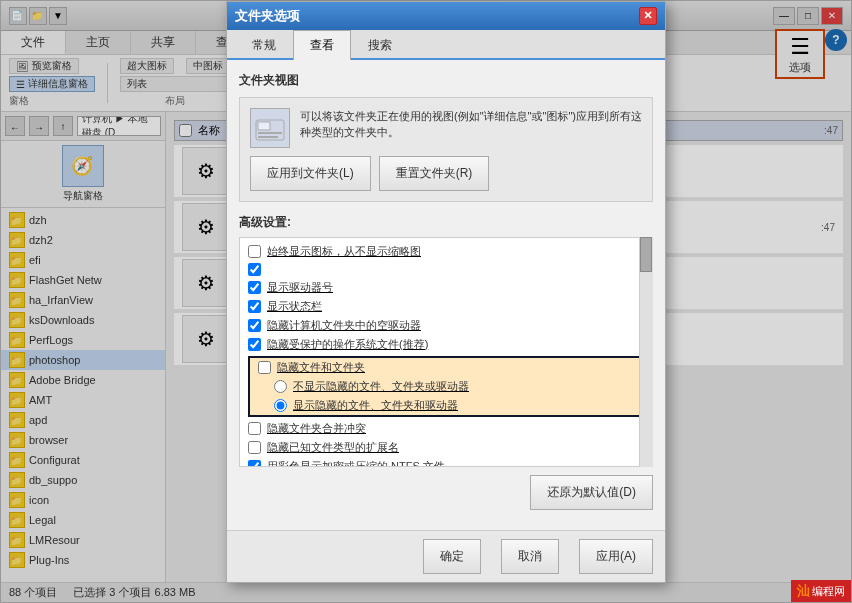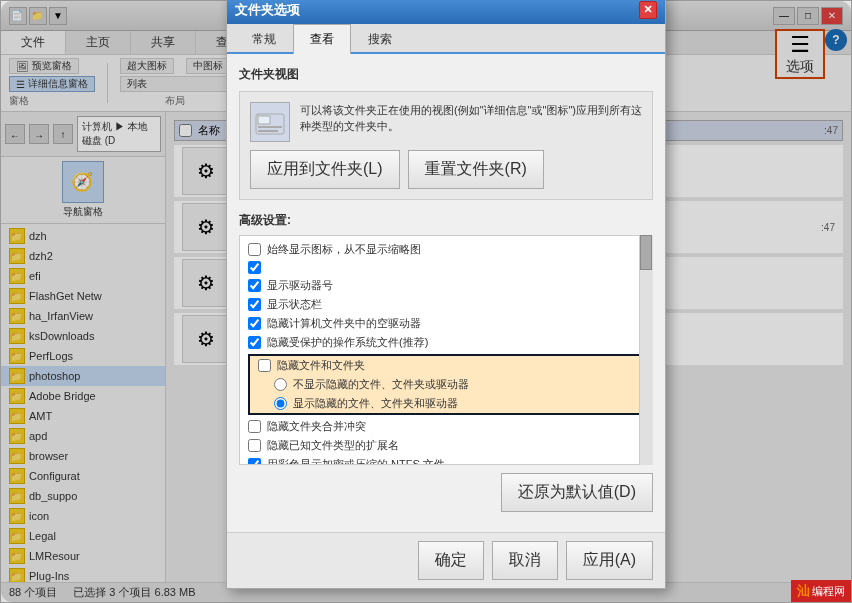--- a/index.html
+++ b/index.html
@@ -196,21 +196,21 @@
       background: #d0d0d0;
       border: 1px solid #aaa;
       display: flex;
       align-items: center;
       justify-content: center;
       font-size: 10px;
       cursor: pointer;
     }
     .path-bar {
       flex: 1;
-      height: 36px;
+      height: 20px;
       background: white;
       border: 1px solid #aaa;
       padding: 0 4px;
       font-size: 10px;
       display: flex;
       align-items: center;
       color: #333;
       overflow: hidden;
     }
     .sidebar-panel {
@@ -292,21 +292,20 @@
 
     
     .dialog-overlay {
       position: absolute;
       top: 0; left: 0; right: 0; bottom: 0;
       background: rgba(0,0,0,0.15);
       display: flex;
       align-items: center;
       justify-content: center;
       z-index: 100;
-      border-radius: 11px;
     }
     .dialog {
       background: #f0f0f0;
       border: 1px solid #aaa;
       box-shadow: 4px 4px 12px rgba(0,0,0,0.35);
       width: 440px;
       min-height: 480px;
       display: flex;
       flex-direction: column;
       position: relative;
@@ -399,38 +398,39 @@
     .folder-view-buttons {
       display: flex;
       gap: 8px;
       margin-top: 8px;
     }
     .dialog-btn {
       padding: 8px 16px;
       background: linear-gradient(to bottom, #f8f8f8, #e0e0e0);
       border: 1px solid #aaa;
       cursor: pointer;
-      font-size: 16px;
+      font-size: 12px;
       color: #333;
     }
     .advanced-section {
       margin-bottom: 8px;
     }
     .advanced-title {
       font-size: 12px;
       font-weight: bold;
       color: #333;
       margin-bottom: 6px;
     }
     .advanced-list {
       border: 1px solid #ccc;
       background: white;
       overflow-y: auto;
       max-height: 230px;
       padding: 4px 0;
+      text-decoration: underline;
     }
     .check-item {
       display: flex;
       align-items: center;
       padding: 2px 8px;
       font-size: 11px;
       color: #333;
       cursor: pointer;
     }
     .check-item input[type="checkbox"] {
@@ -443,21 +443,21 @@
     }
     .check-sub {
       padding-left: 24px;
     }
     .dialog-footer {
       padding: 8px 12px;
       background: #e8e8e8;
       border-top: 1px solid #ccc;
       display: flex;
       justify-content: flex-end;
-      gap: 8px;
+      gap: 20px;
     }
   </style>
 </head>
 <body>
 
 <div class="main-window">
 
   <div class="title-bar">
     <div class="title-bar-left">
       <div class="title-bar-icons">
@@ -506,21 +506,21 @@
           </div>
         </div>
         <div class="toolbar-btn-small">
           <span>列表</span>
         </div>
         <span class="toolbar-group-label">布局</span>
       </div>
 
       <div class="option-btn" style="position:absolute;right:26px;top:-26px;">
         <div style="font-size:22px;">☰</div>
-        <div style="font-size:14px;color:#333;text-align:right;">选项</div>
+        <div style="font-size:11px;color:#333;text-align:right;">选项</div>
       </div>
       <div class="help-btn" style="position:absolute;right:4px;top:-26px;">?</div>
     </div>
   </div>
 
   <div class="content-area">
 
     <div class="sidebar">
 
       <div class="sidebar-nav">

